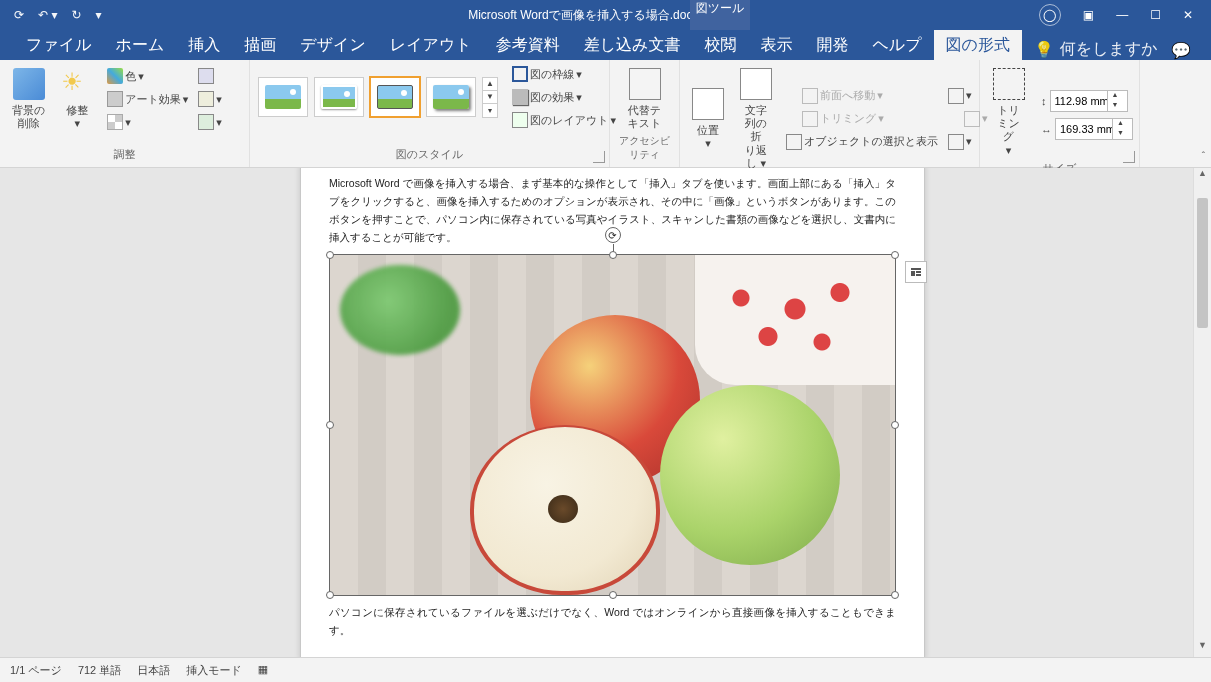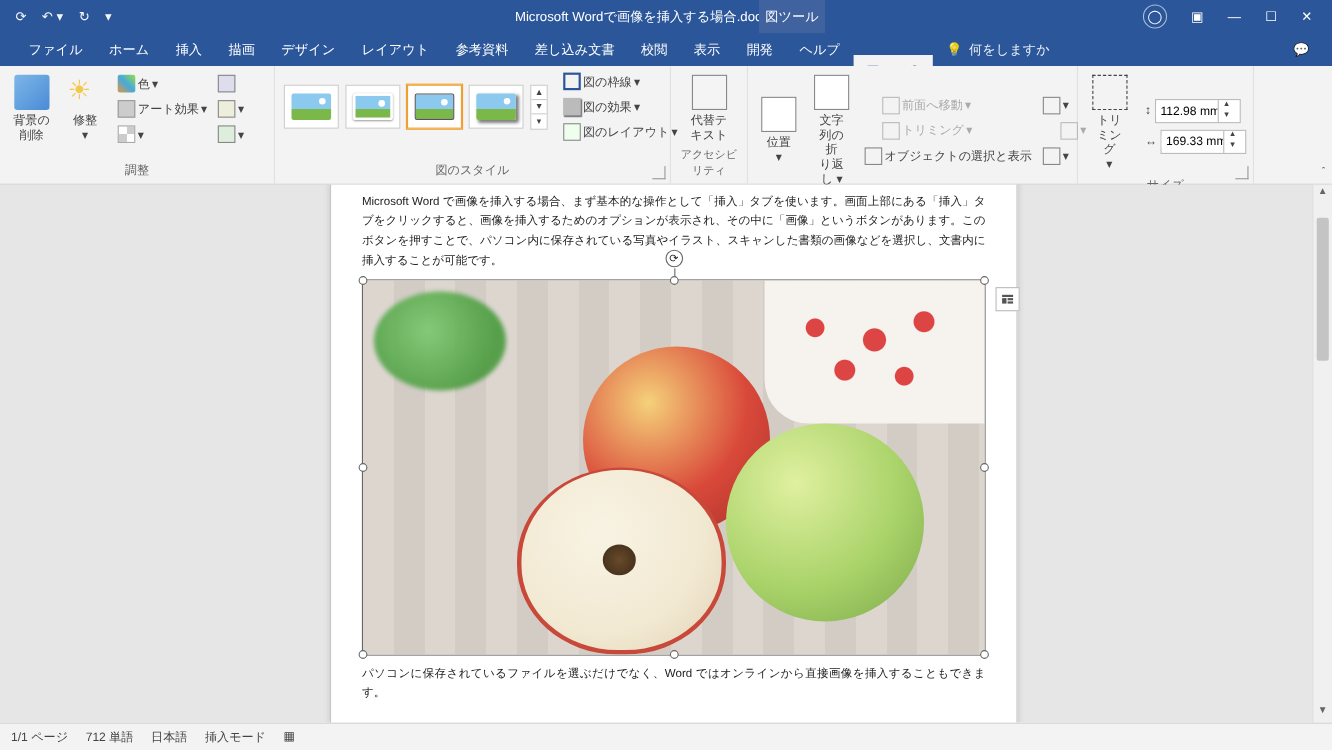--- a/index.html
+++ b/index.html
@@ -2,22 +2,22 @@
 <html><head>
 <meta charset="utf-8">
 <style>
 * { box-sizing: border-box; margin: 0; padding: 0; font-family: "Yu Gothic UI", "Meiryo", sans-serif; }
 body { width: 1211px; height: 682px; overflow: hidden; background: #fff; position: relative; }
 .titlebar { height: 30px; background: #2b579a; display: flex; align-items: center; color: #fff; font-size: 12px; position: relative; }
 .qat { display: flex; gap: 14px; padding-left: 14px; align-items: center; }
 .qat span { opacity: .95; cursor: pointer; }
 .titlebar-center { position: absolute; left: 50%; transform: translateX(-50%); display: flex; align-items: center; gap: 6px; }
 .titlebar-right { margin-left: auto; display: flex; align-items: center; gap: 22px; padding-right: 18px; }
-.context-tab { position: absolute; left: 690px; top: 0; width: 60px; height: 30px; background: #40639f; display: flex; align-items: center; justify-content: center; font-size: 12px; }
-.menubar { height: 30px; background: #2b579a; display: flex; align-items: center; padding-left: 14px; color: #fff; font-size: 12px; }
+.context-tab { position: absolute; left: 690px; top: 0; width: 60px; height: 30px; background: #40639f; display: flex; align-items: flex-start; justify-content: center; font-size: 12px; }
+.menubar { height: 30px; background: #2b579a; display: flex; align-items: flex-end; padding-left: 14px; color: #fff; font-size: 16px; }
 .menubar .tab { padding: 0 12px; height: 30px; display: flex; align-items: center; cursor: pointer; }
 .menubar .tab.active { background: #f3f3f3; color: #2b579a; margin-top: 40px; }
 .menubar .tellme { display: flex; align-items: center; gap: 6px; padding-left: 12px; opacity: .9; }
 .menubar .share { margin-left: auto; padding-right: 20px; }
 .ribbon { height: 108px; background: #f3f3f3; display: flex; border-bottom: 1px solid #d4d4d4; font-size: 11px; color: #444; position: relative;}
 .group { border-right: 1px solid #e1e1e1; padding: 4px 6px 2px 6px; display: flex; flex-direction: column; position: relative; }
 .group-label { text-align: center; font-size: 11px; color: #666; margin-top: auto; padding-bottom: 3px; }
 .big-btn { display: flex; flex-direction: column; align-items: center; justify-content: flex-start; gap: 4px; padding: 4px 6px; cursor: pointer; }
 .big-btn .ico { width: 32px; height: 32px; }
 .big-btn .lbl { font-size: 11px; text-align: center; line-height: 1.2; }

